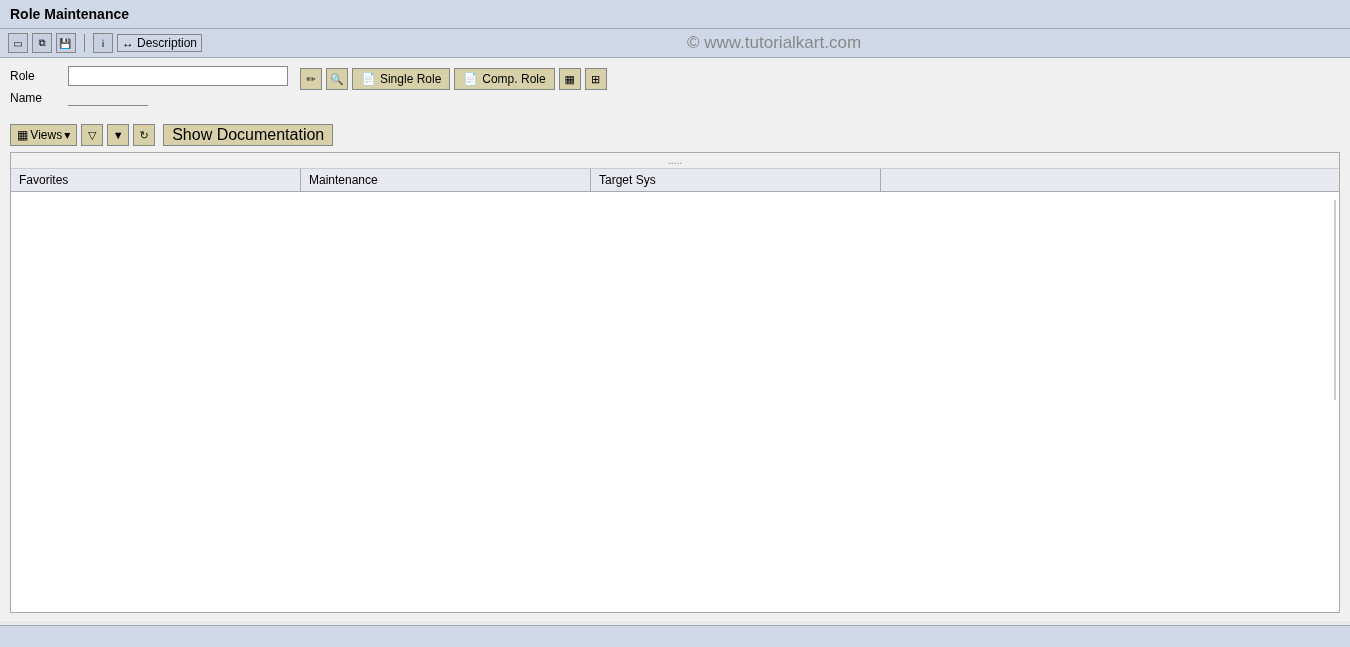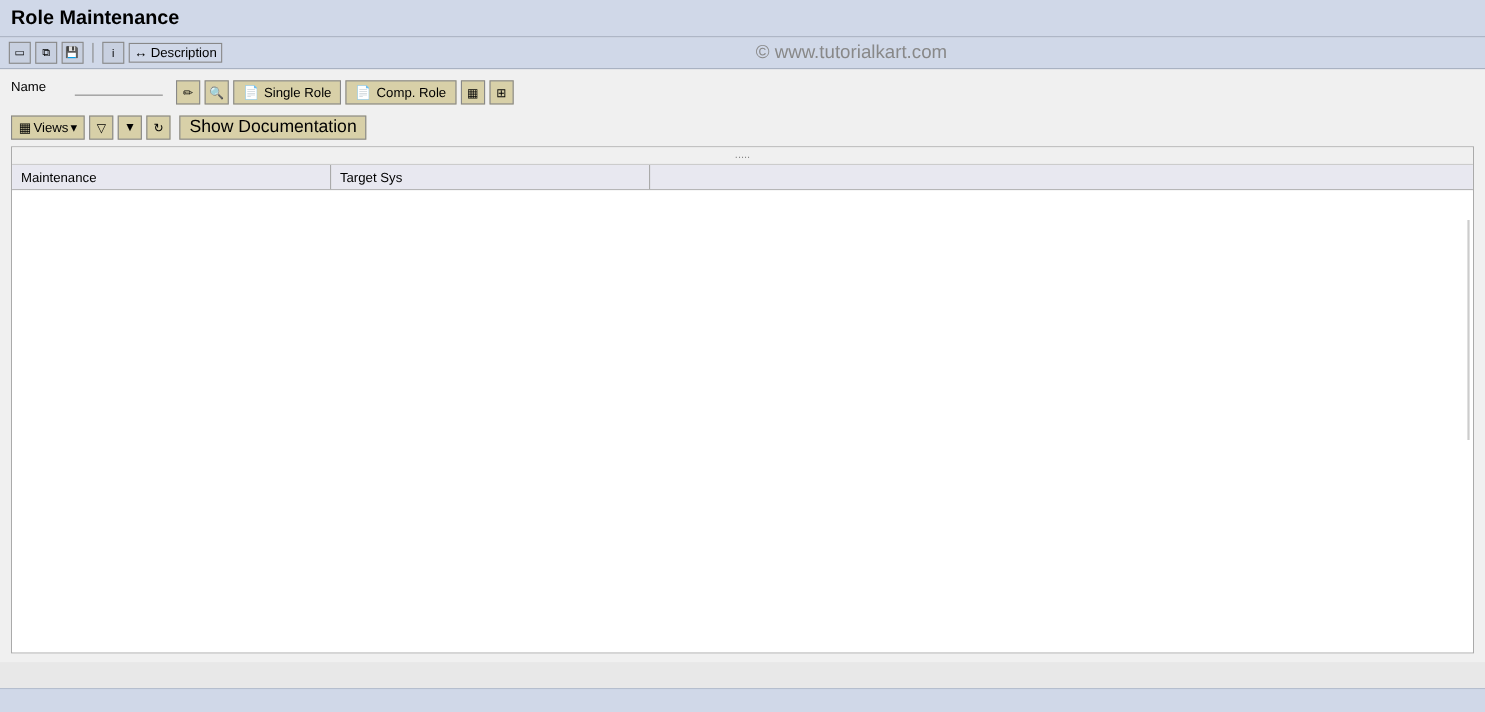--- a/index.html
+++ b/index.html
@@ -9,21 +9,21 @@
       background: #e8e8e8;
       color: #000;
       width: 1350px;
       min-height: 647px;
     }
 
     
     .title-bar {
       background: #d0d8e8;
       padding: 6px 10px;
-      font-size: 18px;
+      font-size: 14px;
       font-weight: bold;
       border-bottom: 1px solid #a0a8b8;
     }
 
     
     .toolbar-row {
       background: #d0d8e8;
       padding: 4px 8px;
       display: flex;
       align-items: center;
@@ -267,20 +267,24 @@
     <span>↔</span>
     <span>Description</span>
   </div>
   <div class="watermark">© www.tutorialkart.com</div>
 </div>
 
 <div class="main-content">
 
   <div style="display:flex; align-items:flex-start; gap:12px; margin-bottom:8px;">
     <div class="fields-row">
+      <div class="field-line">
+        <span class="field-label">Role</span>
+        <input class="field-input" type="text" value="" style="">
+      </div>
       <div class="field-line">
         <span class="field-label">Name</span>
         <div class="field-name-value"></div>
       </div>
     </div>
 
     <div class="role-actions" style="margin-top:2px;">
       <div class="icon-btn" title="Edit">✏</div>
       <div class="icon-btn" title="Search">🔍</div>
       <div class="role-btn">
@@ -306,20 +310,21 @@
     <div class="filter-btn" title="Remove Filter">▼</div>
     <div class="filter-btn" title="Refresh">↻</div>
     <div class="show-doc-btn">
       <span>Show Documentation</span>
     </div>
   </div>
 
   <div class="table-container">
     <div class="table-dots-row">.....</div>
     <div class="table-header">
+      <div class="table-header-cell">Favorites</div>
       <div class="table-header-cell">Maintenance</div>
       <div class="table-header-cell">Target Sys</div>
       <div class="table-header-cell"></div>
     </div>
     <div class="table-body"></div>
   </div>
 </div>
 
 <div class="vert-line"></div>
 

